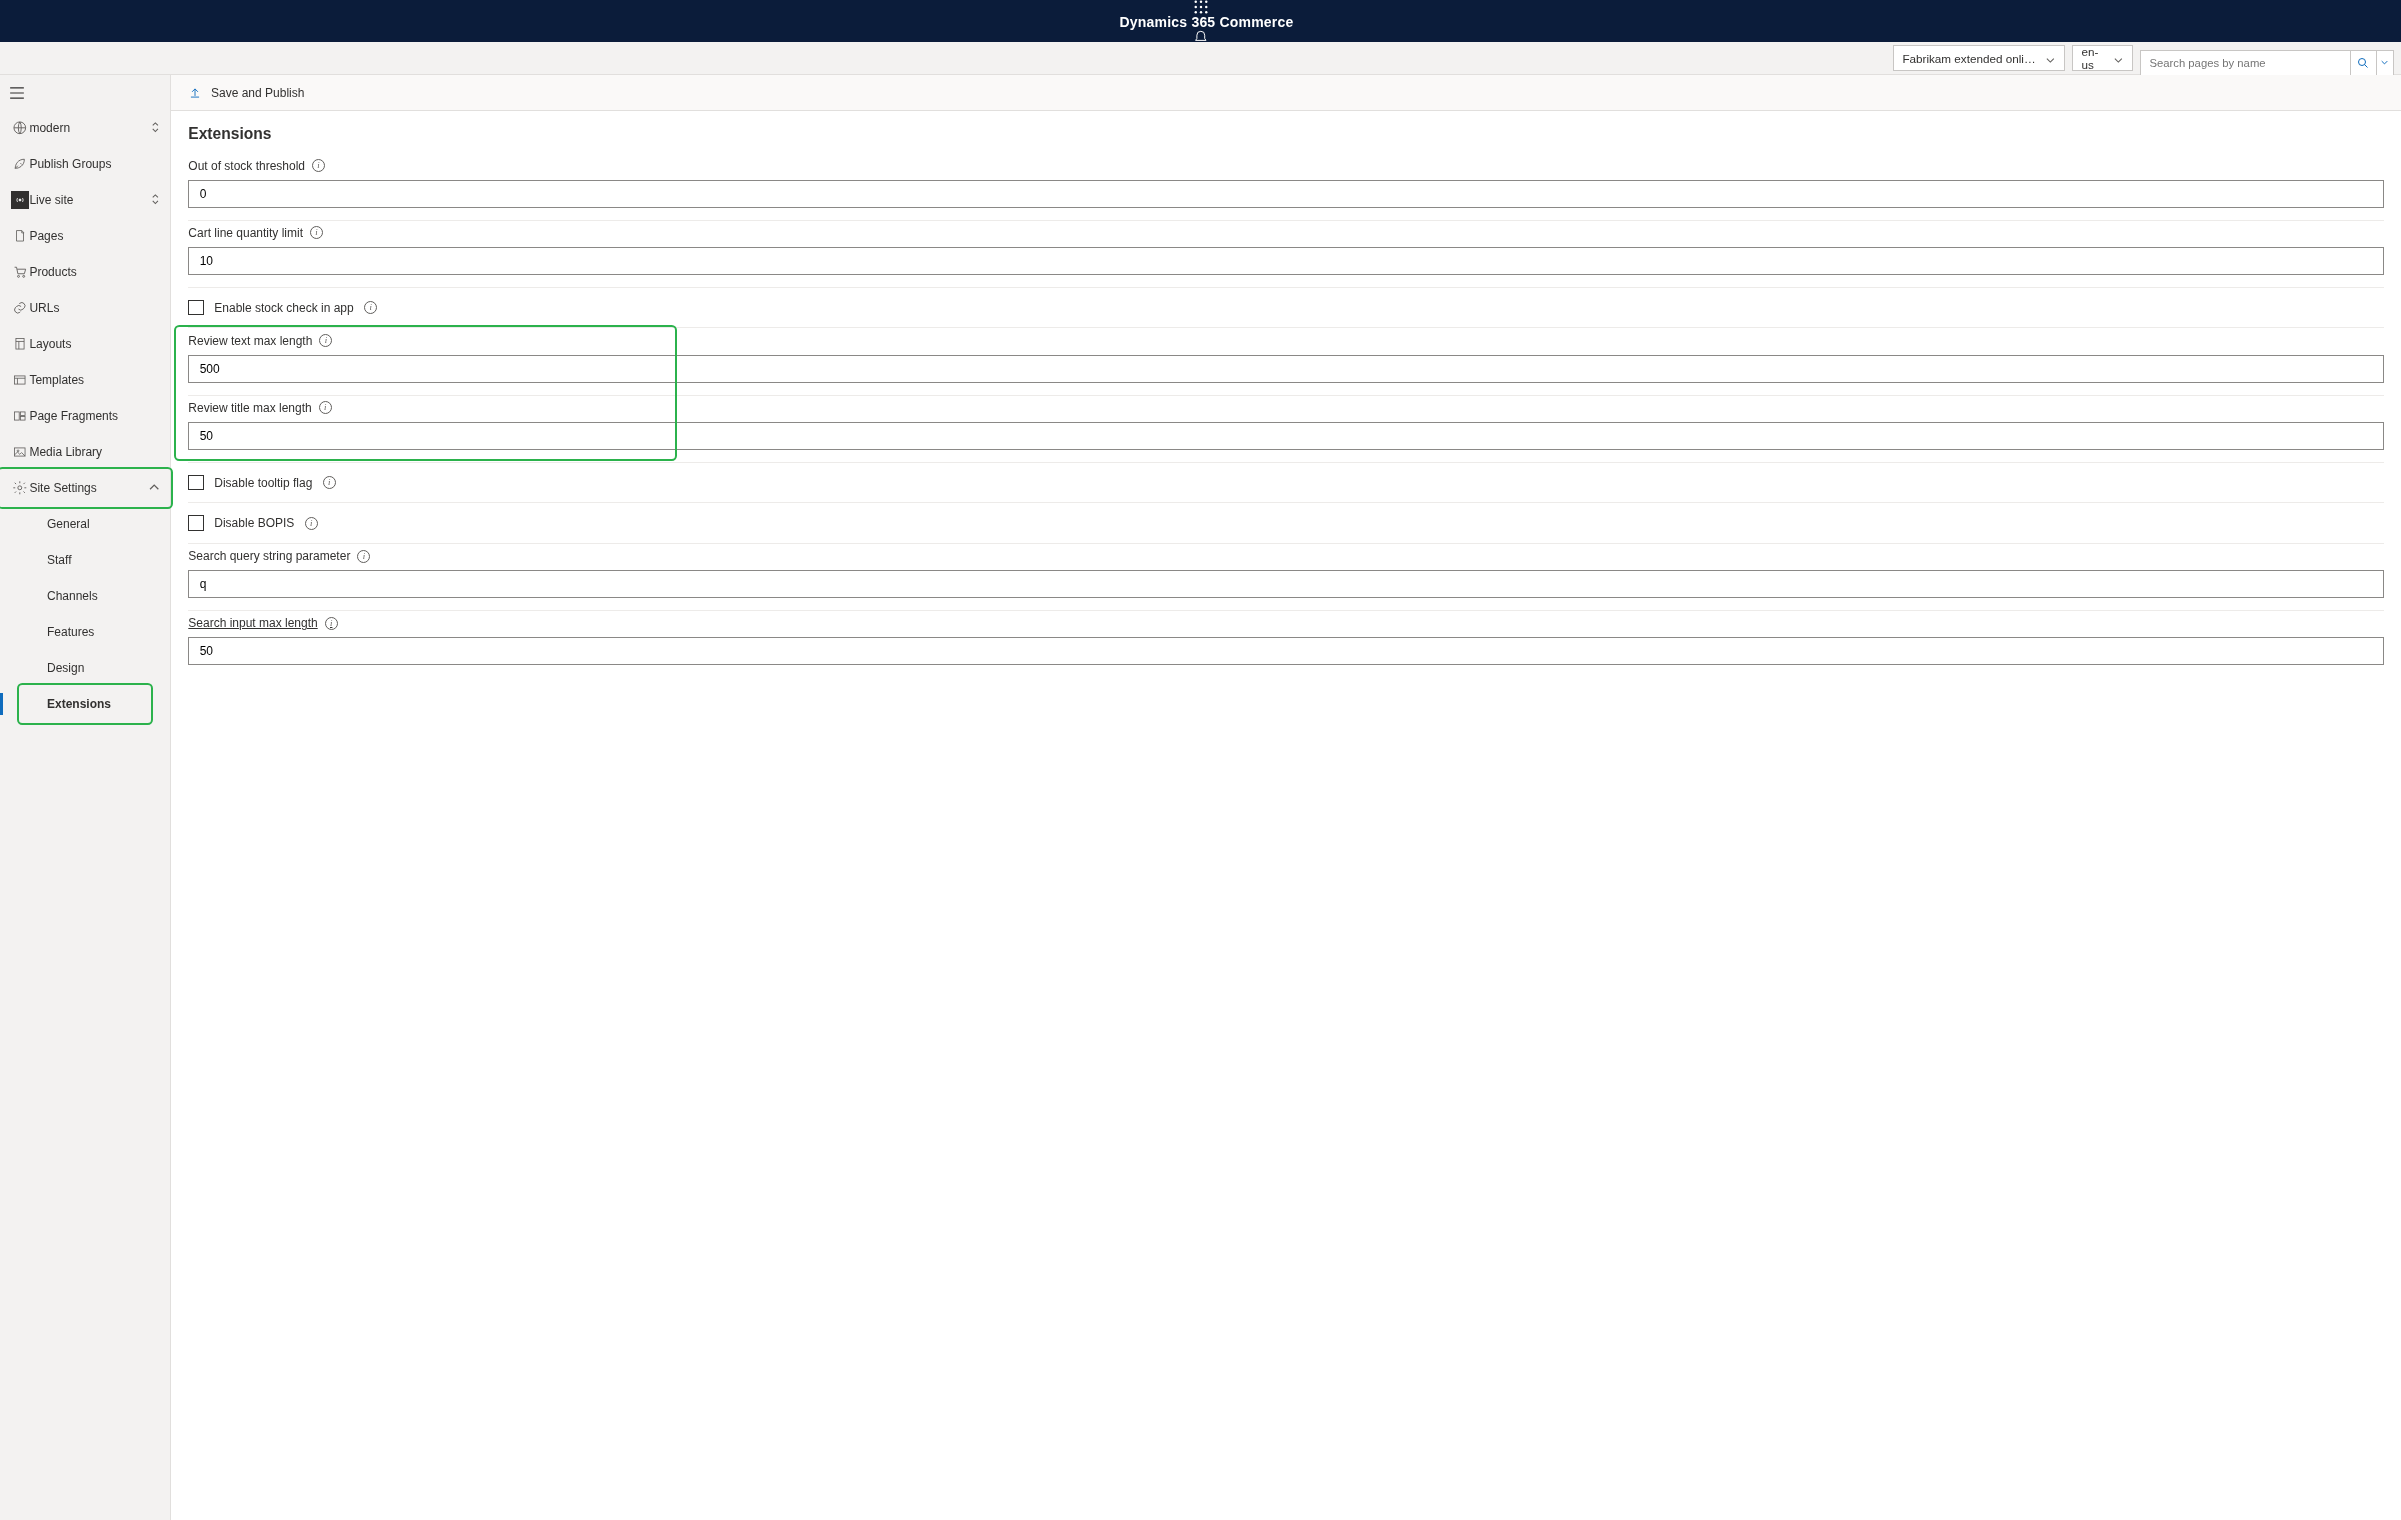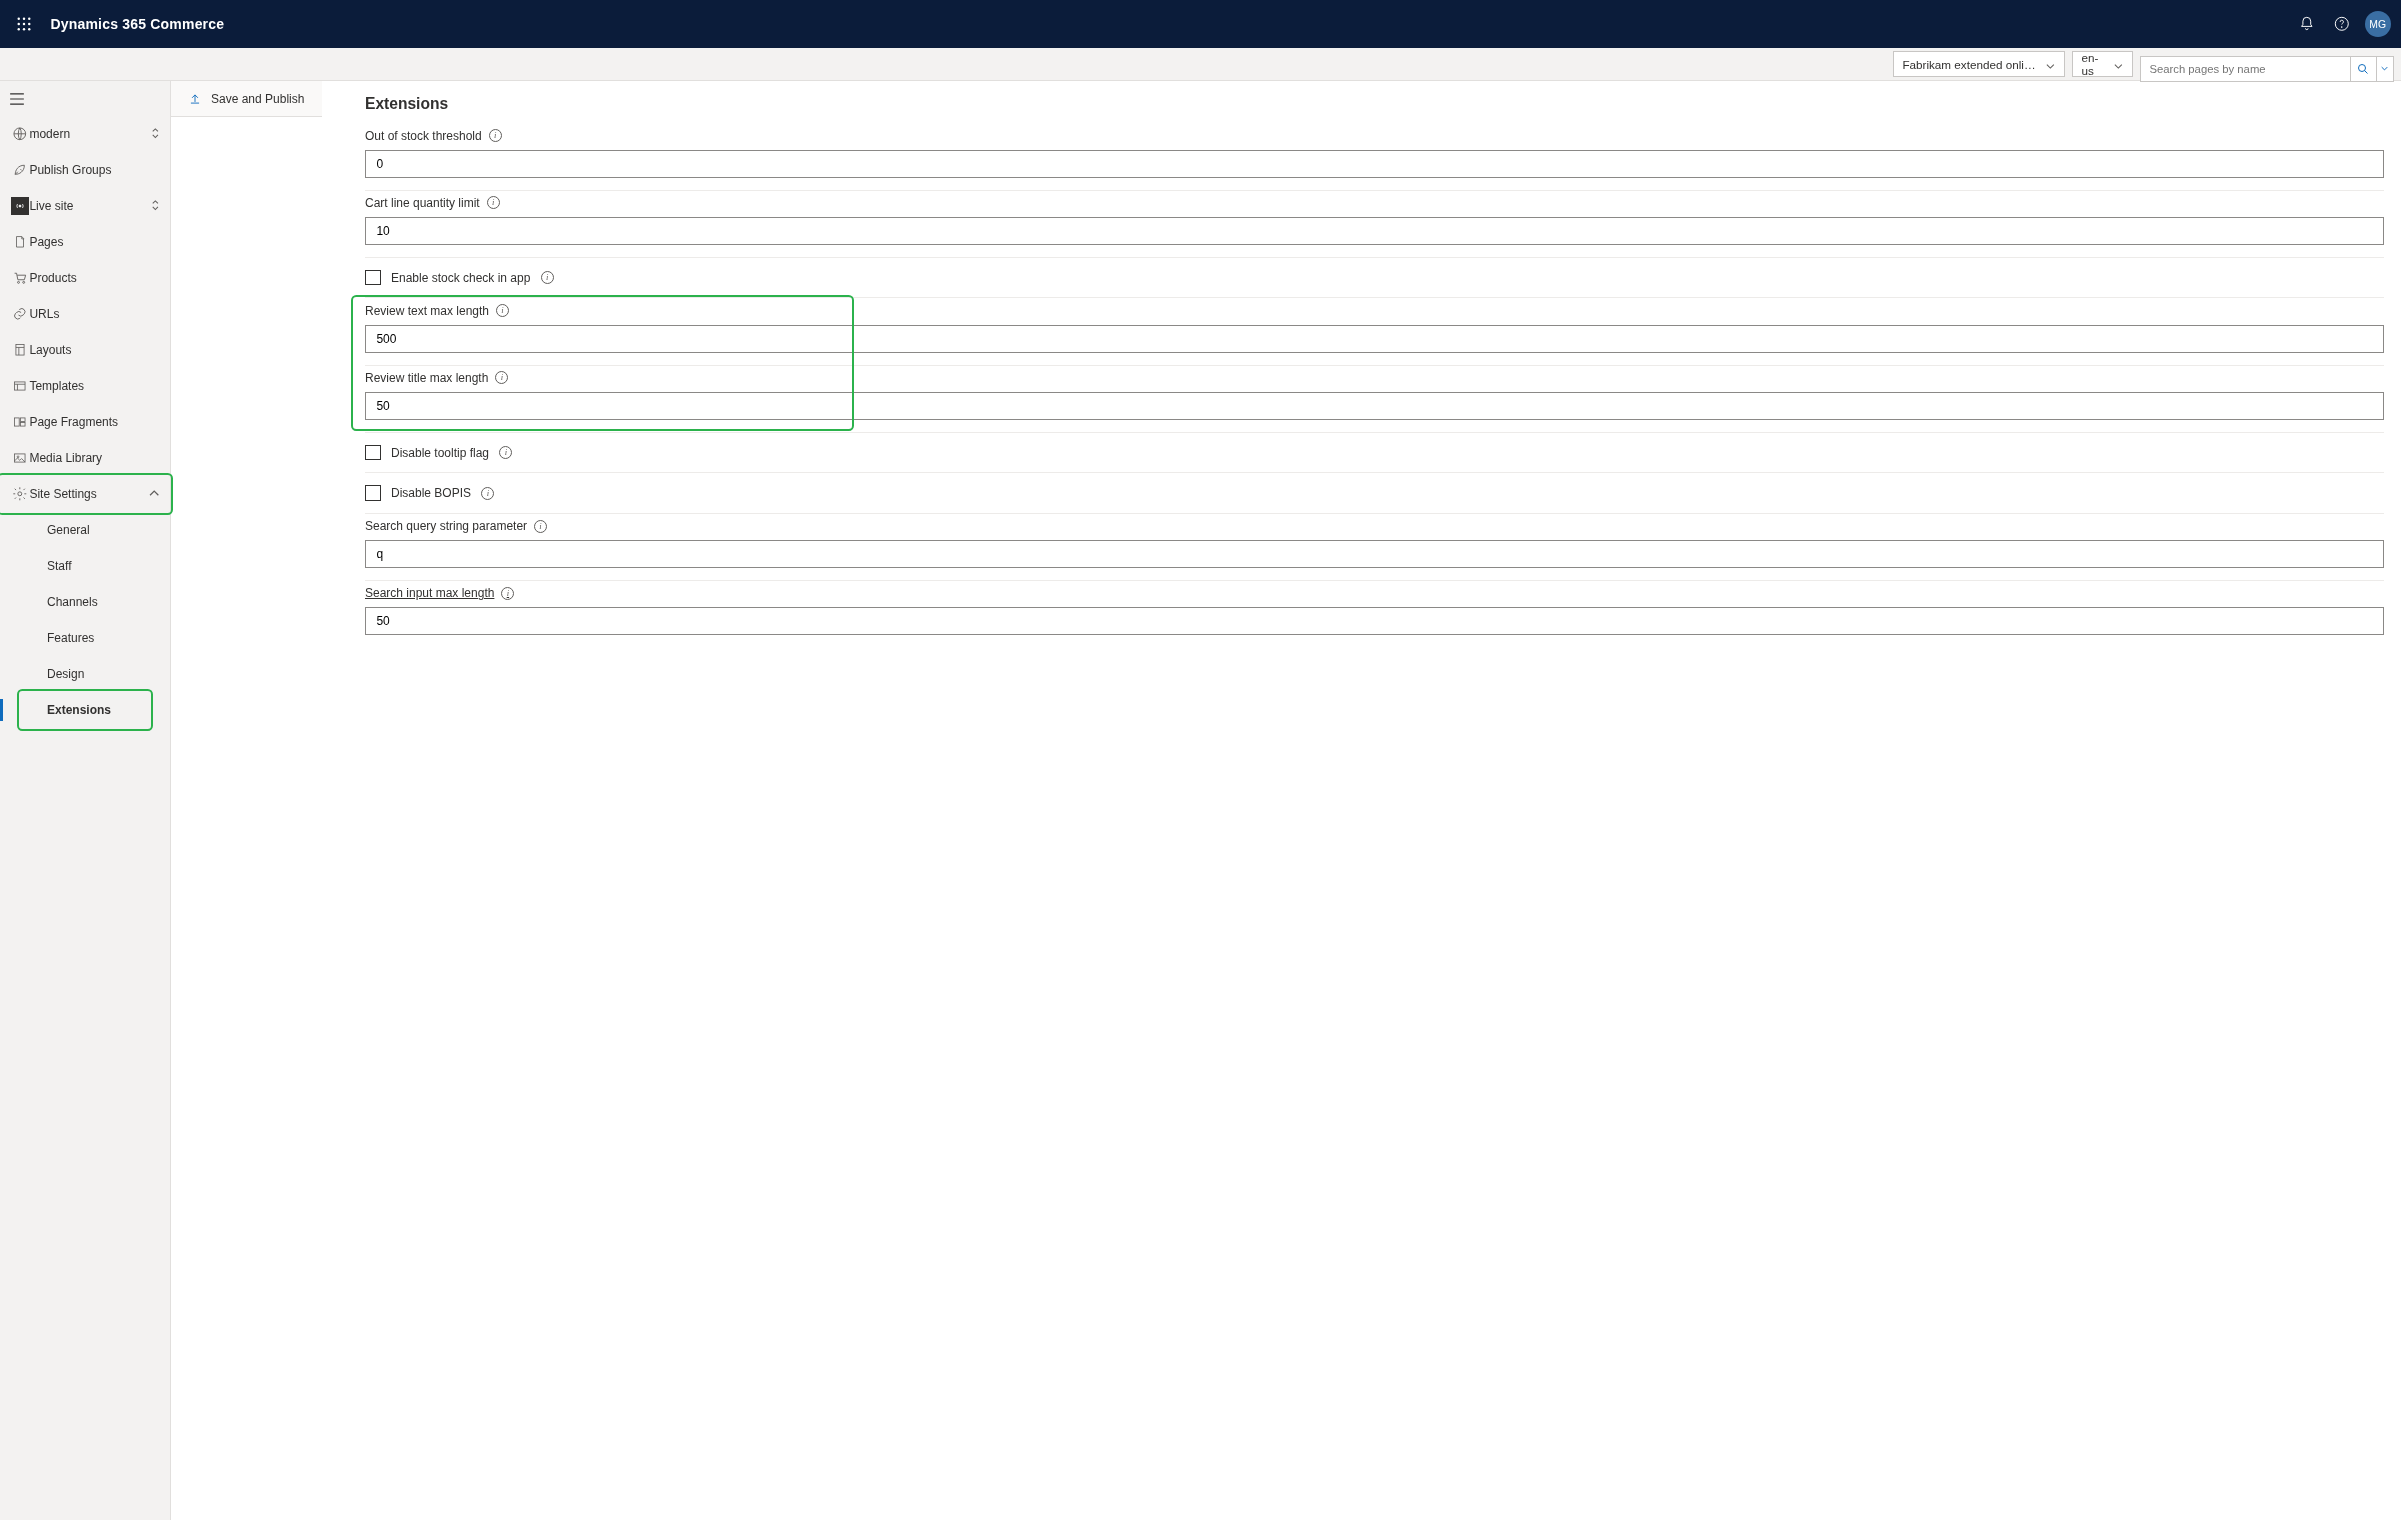--- a/index.html
+++ b/index.html
@@ -1,20 +1,20 @@
 <!DOCTYPE html>
 <html><head>
 <meta charset="utf-8">
 <style>
   * { box-sizing: border-box; margin: 0; padding: 0; }
   html, body { height: 100%; font-family: "Segoe UI", Tahoma, sans-serif; font-size: 11.7px; color: #323130; }
   body { display: flex; flex-direction: column; background: #fff; overflow: hidden; }
 
   
-  .topbar { height: 48px; background: #0b1c3a; color: #fff; display: flex; align-items: center; padding: 0 10.4px; flex-shrink: 0; }
+  .topbar { height: 42px; background: #0b1c3a; color: #fff; display: flex; align-items: center; padding: 0 10.4px; flex-shrink: 0; flex-direction: column; }
   .waffle { width: 28px; height: 28px; display: flex; align-items: center; justify-content: center; cursor: pointer; }
   .waffle svg { fill: #fff; }
   .prodname { margin-left: 12px; font-size: 14px; font-weight: 600; letter-spacing: 0.2px; }
   .top-spacer { flex: 1; }
   .top-icon { width: 35px; height: 35px; display: flex; align-items: center; justify-content: center; cursor: pointer; }
   .top-icon svg { stroke: #fff; fill: none; }
   .avatar { width: 26px; height: 26px; border-radius: 50%; background: #3a6ea3; color: #fff; display: flex; align-items: center; justify-content: center; font-size: 10.4px; font-weight: 400; margin-left: 5.2px; cursor: pointer; }
 
   
   .contextbar { height: 33px; background: #f3f2f1; border-bottom: 0.9px solid #e1dfdd; display: flex; align-items: center; justify-content: flex-end; padding: 0 7px; gap: 7px; flex-shrink: 0; }
@@ -40,21 +40,21 @@
   .side-label { flex: 1; font-size: 12px; color: #323130; }
   .sub-item { height: 36px; display: flex; align-items: center; padding-left: 47px; font-size: 12px; cursor: pointer; position: relative; }
   .sub-item.active { font-weight: 600; }
   .sub-item.active::before { content: ""; position: absolute; left: 0; top: 7px; bottom: 7px; width: 2.6px; background: #0f6cbd; }
   .hamb { height: 35px; display: flex; align-items: center; padding: 0 10.4px; cursor: pointer; }
 
   
   .green-box { border: 2.2px solid #2bb24c; border-radius: 5.2px; position: absolute; pointer-events: none; z-index: 5; }
 
   
-  .content-col { flex: 1; display: flex; min-width: 0; position: relative; gap: 26px; }
+  .content-col { flex: 1; display: flex; flex-direction: column; min-width: 0; position: relative; }
   .cmdbar { height: 36px; border-bottom: 0.9px solid #e1dfdd; display: flex; align-items: center; padding: 0 17.3px; gap: 10.4px; flex-shrink: 0; background:#faf9f8; }
   .cmd-btn { display: flex; align-items: center; gap: 8.7px; cursor: pointer; font-size: 12px; color: #323130; }
   .cmd-btn svg { stroke: #0f6cbd; }
   .page-title { padding: 14px 17.3px 10.4px; font-size: 15.6px; font-weight: 700; }
   .scroll-area { flex: 1; overflow-y: scroll; padding: 0 17.3px 26px; position: relative; }
 
   .field-block { padding: 5.2px 0 12px; border-bottom: 0.9px solid #edebe9; }
   .field-label-row { display: flex; align-items: center; gap: 7px; margin-bottom: 7px; font-size: 12px; color: #323130; }
   .info-icon { width: 13px; height: 13px; border: 0.9px solid #605e5c; border-radius: 50%; display: inline-flex; align-items: center; justify-content: center; font-size: 8.7px; line-height: 1; color: #605e5c; font-style: italic; font-family: Georgia, serif; }
   .field-input { width: 100%; height: 28px; border: 0.9px solid #8a8886; padding: 0 10.4px; font-size: 12px; outline: none; }

